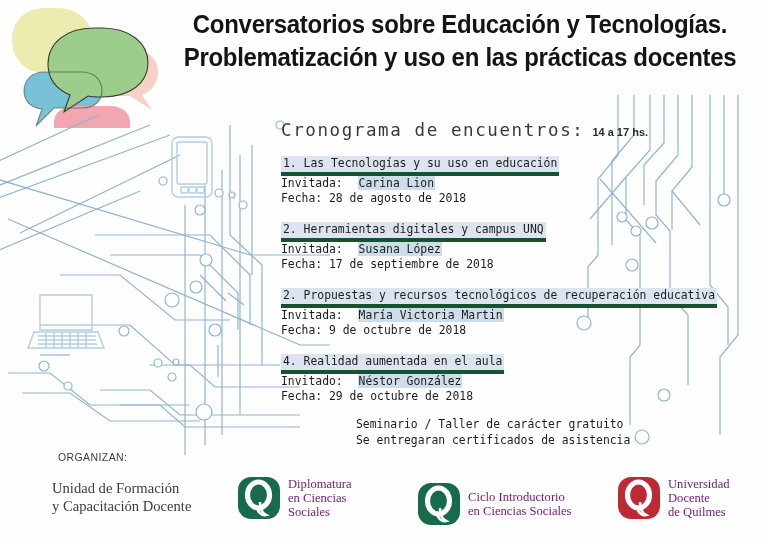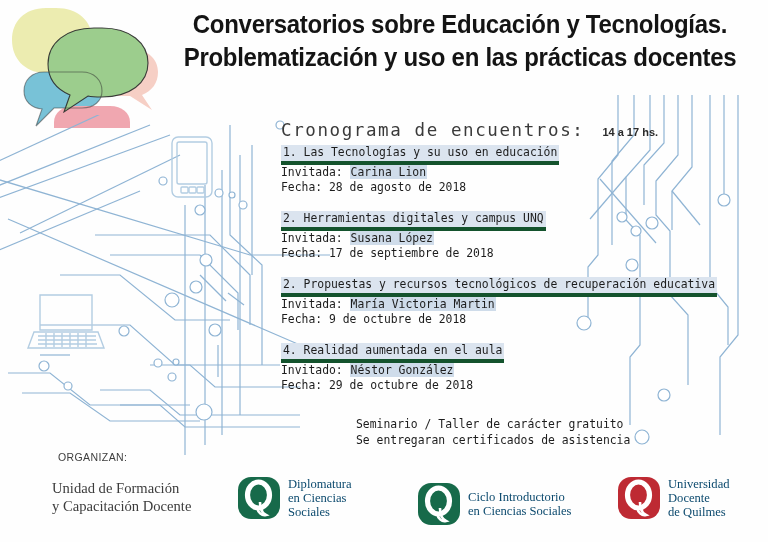--- a/index.html
+++ b/index.html
@@ -37,22 +37,22 @@
     transform:scaleX(0.94);
     transform-origin:center;
     white-space:nowrap;
   }
 
   
   #schedule{
     position:absolute;left:281px;top:120px;width:487px;
   }
   #crono-row{
-    display:flex;align-items:baseline;gap:16px;
-    margin-bottom:2px;
+    display:flex;align-items:baseline;gap:6px;
+    margin-bottom:13px;
     text-align:right;
   }
   #crono-title{
     font-family:"DejaVu Sans Mono", monospace;
     font-size:17.5px;
     letter-spacing:1.6px;
     color:#3a3a3a;
     white-space:nowrap;
   }
   #crono-hours{
@@ -79,20 +79,21 @@
   .entry-line{
     font-family:"DejaVu Sans Mono", monospace;
     font-size:11.4px;
     line-height:15.5px;
     color:#1d1d1d;
     white-space:nowrap;
   }
   .hl-name{
     background:#cfdcea;
     padding:0 1px;
+    margin-left:8px;
   }
 
   #footer-note{
     position:absolute;left:356px;top:417px;
     font-family:"DejaVu Sans Mono", monospace;
     font-size:11.4px;
     line-height:15.5px;
     color:#1d1d1d;
     white-space:nowrap;
   }
@@ -112,21 +113,21 @@
   .logo{position:absolute;display:flex;align-items:center;gap:7px;}
   .logo-mark{
     width:44px;height:44px;
     position:relative;flex:0 0 auto;
   }
   .logo-mark svg{display:block;}
   .logo-text{
     font-family:"Liberation Serif", serif;
     font-size:12.6px;
     line-height:14.2px;
-    color:#0c4a6e;
+    color:#701a75;
     white-space:nowrap;
   }
   #logo-ufcd .logo-text{
     font-size:14.6px;line-height:18px;color:#3c3c3c;
   }
 </style>
 </head>
 <body>
 
 <div id="poster">

